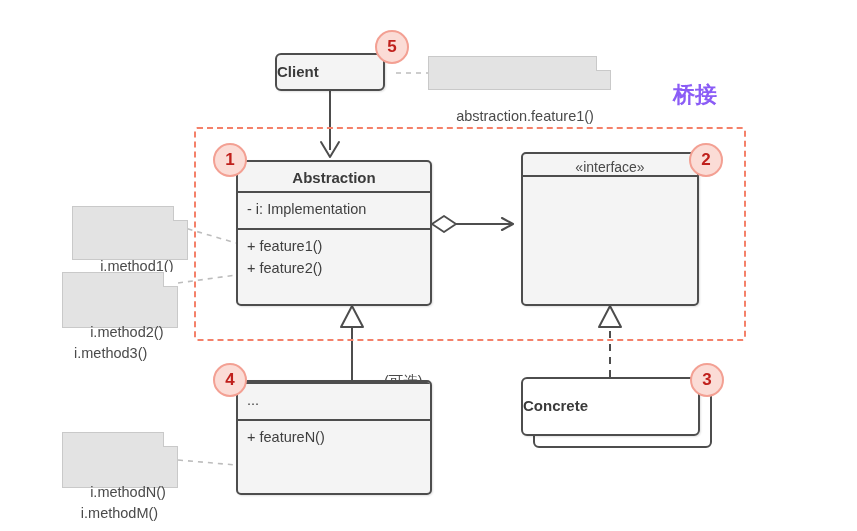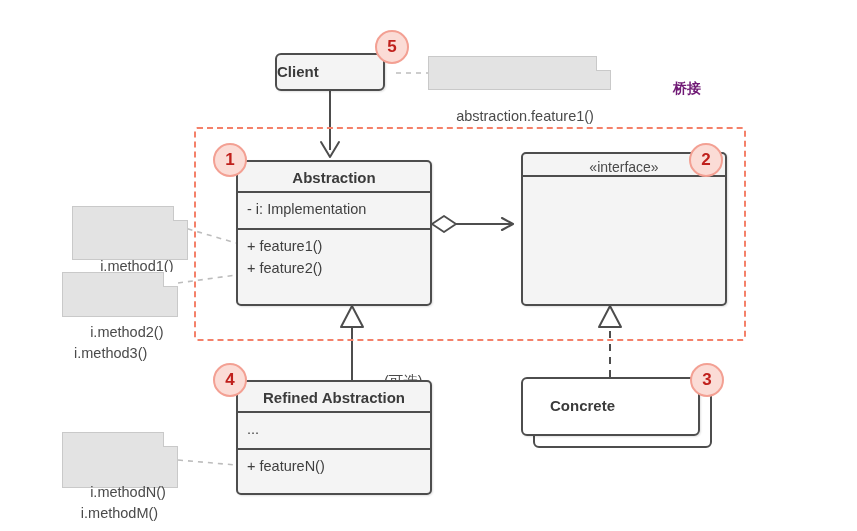--- a/index.html
+++ b/index.html
@@ -137,23 +137,23 @@
   
   .group-frame {
     position: absolute;
     box-sizing: border-box;
     border: 2px dashed #f4816a;
     border-radius: 3px;
     background: transparent;
   }
   .group-label {
     position: absolute;
-    color: #701a75;
-    font-weight: bold;
-    font-size: 14px;
+    color: #8b5cf6;
+    font-weight: bold;
+    font-size: 22px;
     white-space: nowrap;
   }
 
   
   .edge-label {
     position: absolute;
     font-size: 14.5px;
     color: #4a4a4a;
     white-space: nowrap;
   }
@@ -226,55 +226,54 @@
       <div class="uml-member">- i: Implementation</div>
     </div>
     <div class="uml-sep"></div>
     <div class="uml-section">
       <div class="uml-member">+ feature1()</div>
       <div class="uml-member">+ feature2()</div>
     </div>
   </div>
   <div class="badge" style="left:213px; top:143px;">1</div>
 
-  <div class="uml-box" style="left:521px; top:152px; width:206px; height:154px;">
+  <div class="uml-box" style="left:521px; top:152px; width:178px; height:154px;">
     <div class="uml-stereotype">«interface»</div>
     <div class="uml-sep"></div>
   </div>
   <div class="badge" style="left:689px; top:143px;">2</div>
 
   <div class="edge-label" style="left:356px; top:372px;margin-left:28px;">(可选)</div>
 
   <div class="uml-box" style="left:236px; top:380px; width:196px; height:115px;">
-    <div class="uml-title">Refined Abstraction</div>
     <div class="uml-sep"></div>
     <div class="uml-section">
       <div class="uml-member">...</div>
     </div>
     <div class="uml-sep"></div>
     <div class="uml-section">
       <div class="uml-member">+ featureN()</div>
     </div>
   </div>
   <div class="badge" style="left:213px; top:363px;">4</div>
 
   <div class="stack-back" style="left:533px; top:389px; width:179px; height:59px;"></div>
-  <div class="plain-box" style="left:521px; top:377px; width:179px; height:59px; background:#ffffff;padding-left:27px;">
+  <div class="plain-box" style="left:521px; top:377px; width:179px; height:59px; background:#ffffff;">
     <span class="lbl">
       <span>Concrete</span><br>
     </span>
   </div>
   <div class="badge" style="left:690px; top:363px;">3</div>
 
   <div class="note" style="left:72px; top:206px; width:116px; height:54px;">
     <span class="fold"></span>
     <span>i.method1()</span>
   </div>
 
-  <div class="note" style="left:62px; top:272px; width:116px; height:45px;">
+  <div class="note" style="left:62px; top:272px; width:116px; height:56px;">
     <span class="fold"></span>
     <span>i.method2()
 i.method3()</span>
   </div>
 
   <div class="note" style="left:62px; top:432px; width:116px; height:56px;text-align:center;">
     <span class="fold"></span>
     <span>i.methodN()
 i.methodM()</span>
   </div>

